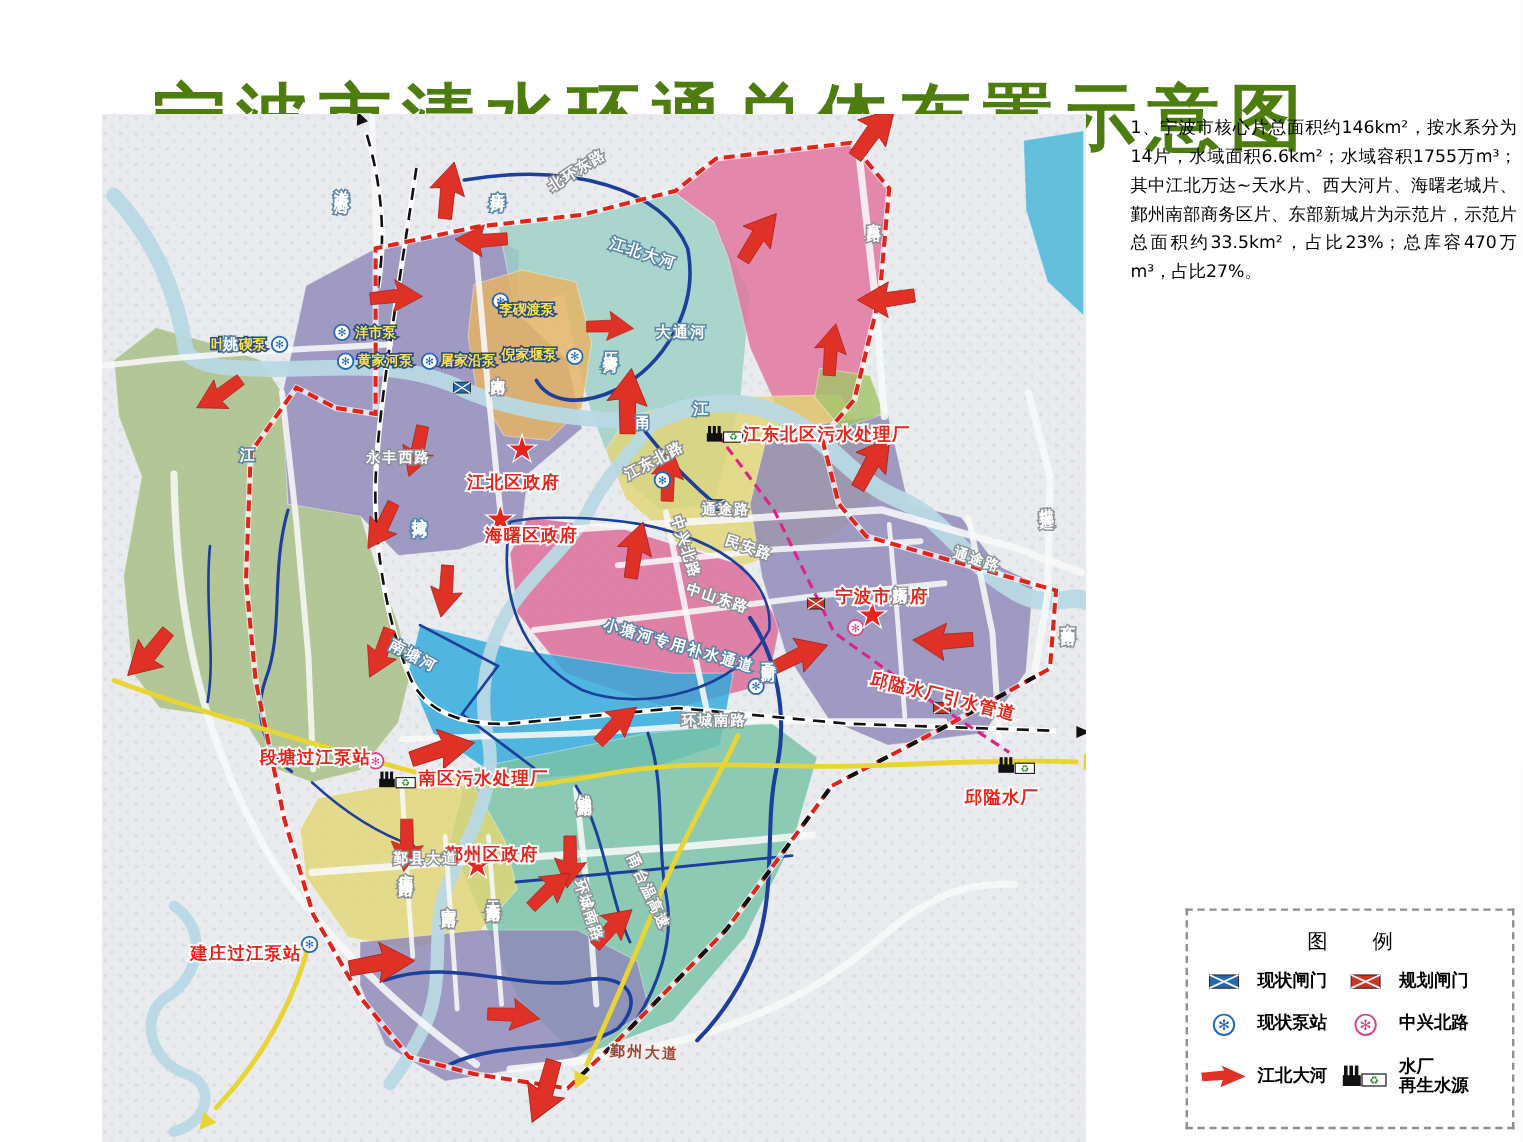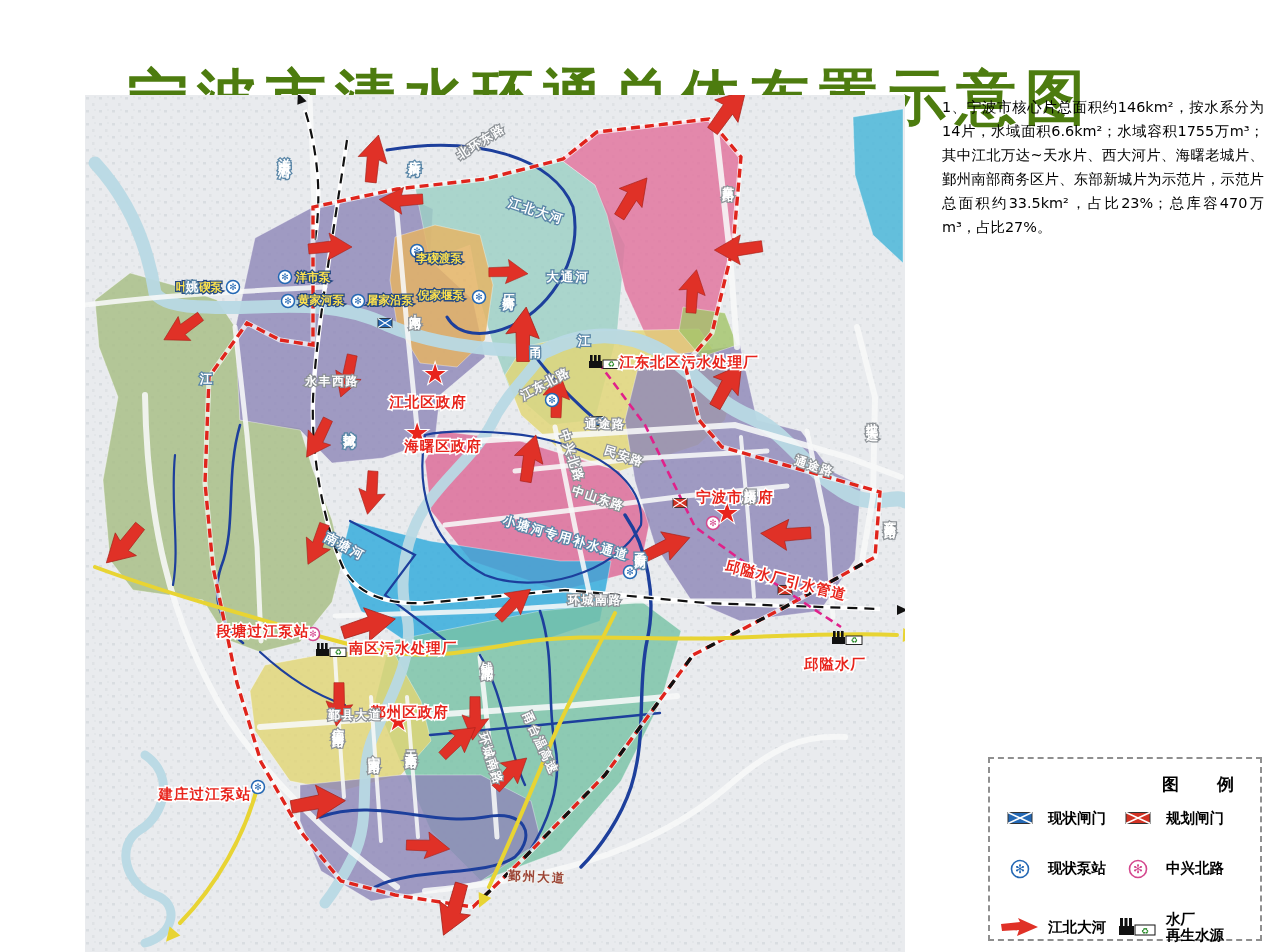--- a/index.html
+++ b/index.html
@@ -6,23 +6,23 @@
   body{width:1269px;height:952px;position:relative;overflow:hidden;background:#ffffff;
        font-family:"DejaVu Sans",sans-serif}
   #title{position:absolute;left:128px;top:18px;font-size:60px;font-weight:900;
          letter-spacing:9px;color:#4d7c0f;white-space:nowrap}
   #map-wrap{position:absolute;left:85px;top:95px;width:820px;height:857px}
   #notes{position:absolute;left:930px;top:96px;width:334px;color:#000}
   #notes .heading{font-size:16px;font-weight:bold;margin-bottom:26px}
   #notes p{font-size:14.4px;line-height:1.66;margin:0 0 24px 12px;text-align:justify;font-weight:500}
   #legend{position:absolute;left:988px;top:757px;width:274px;height:184px;background:#fff;
           border:2px dashed #8f8f8f;box-sizing:border-box;padding:14px 10px 8px 10px}
-  #legend .lg-title{text-align:right;font-size:17px;font-weight:bold;letter-spacing:16px;
+  #legend .lg-title{text-align:center;font-size:17px;font-weight:normal;letter-spacing:16px;
           margin-bottom:14px;padding-left:16px}
-  .lg-grid{display:grid;grid-template-columns:1fr 1.12fr;row-gap:32px}
+  .lg-grid{display:grid;grid-template-columns:1fr 1.12fr;row-gap:17px}
   .lg-item{display:flex;align-items:center;gap:8px;font-size:14.5px;font-weight:bold;
            white-space:pre-line;line-height:1.15}
   .lg-ic{flex:0 0 40px;display:flex;justify-content:center}
   
   text{text-anchor:middle}
   .lm{font:bold 14.5px "DejaVu Sans",sans-serif;fill:#e8241c;stroke:#ffffff;stroke-width:3.2px;
       paint-order:stroke;letter-spacing:1px}
   .pu{font:bold 11.5px "DejaVu Sans",sans-serif;fill:#ffe34d;stroke:#264a84;stroke-width:2.6px;
       paint-order:stroke}
   .rv{font:bold 12.5px "DejaVu Sans",sans-serif;fill:#ffffff;stroke:#5b87a8;stroke-width:2.6px;

